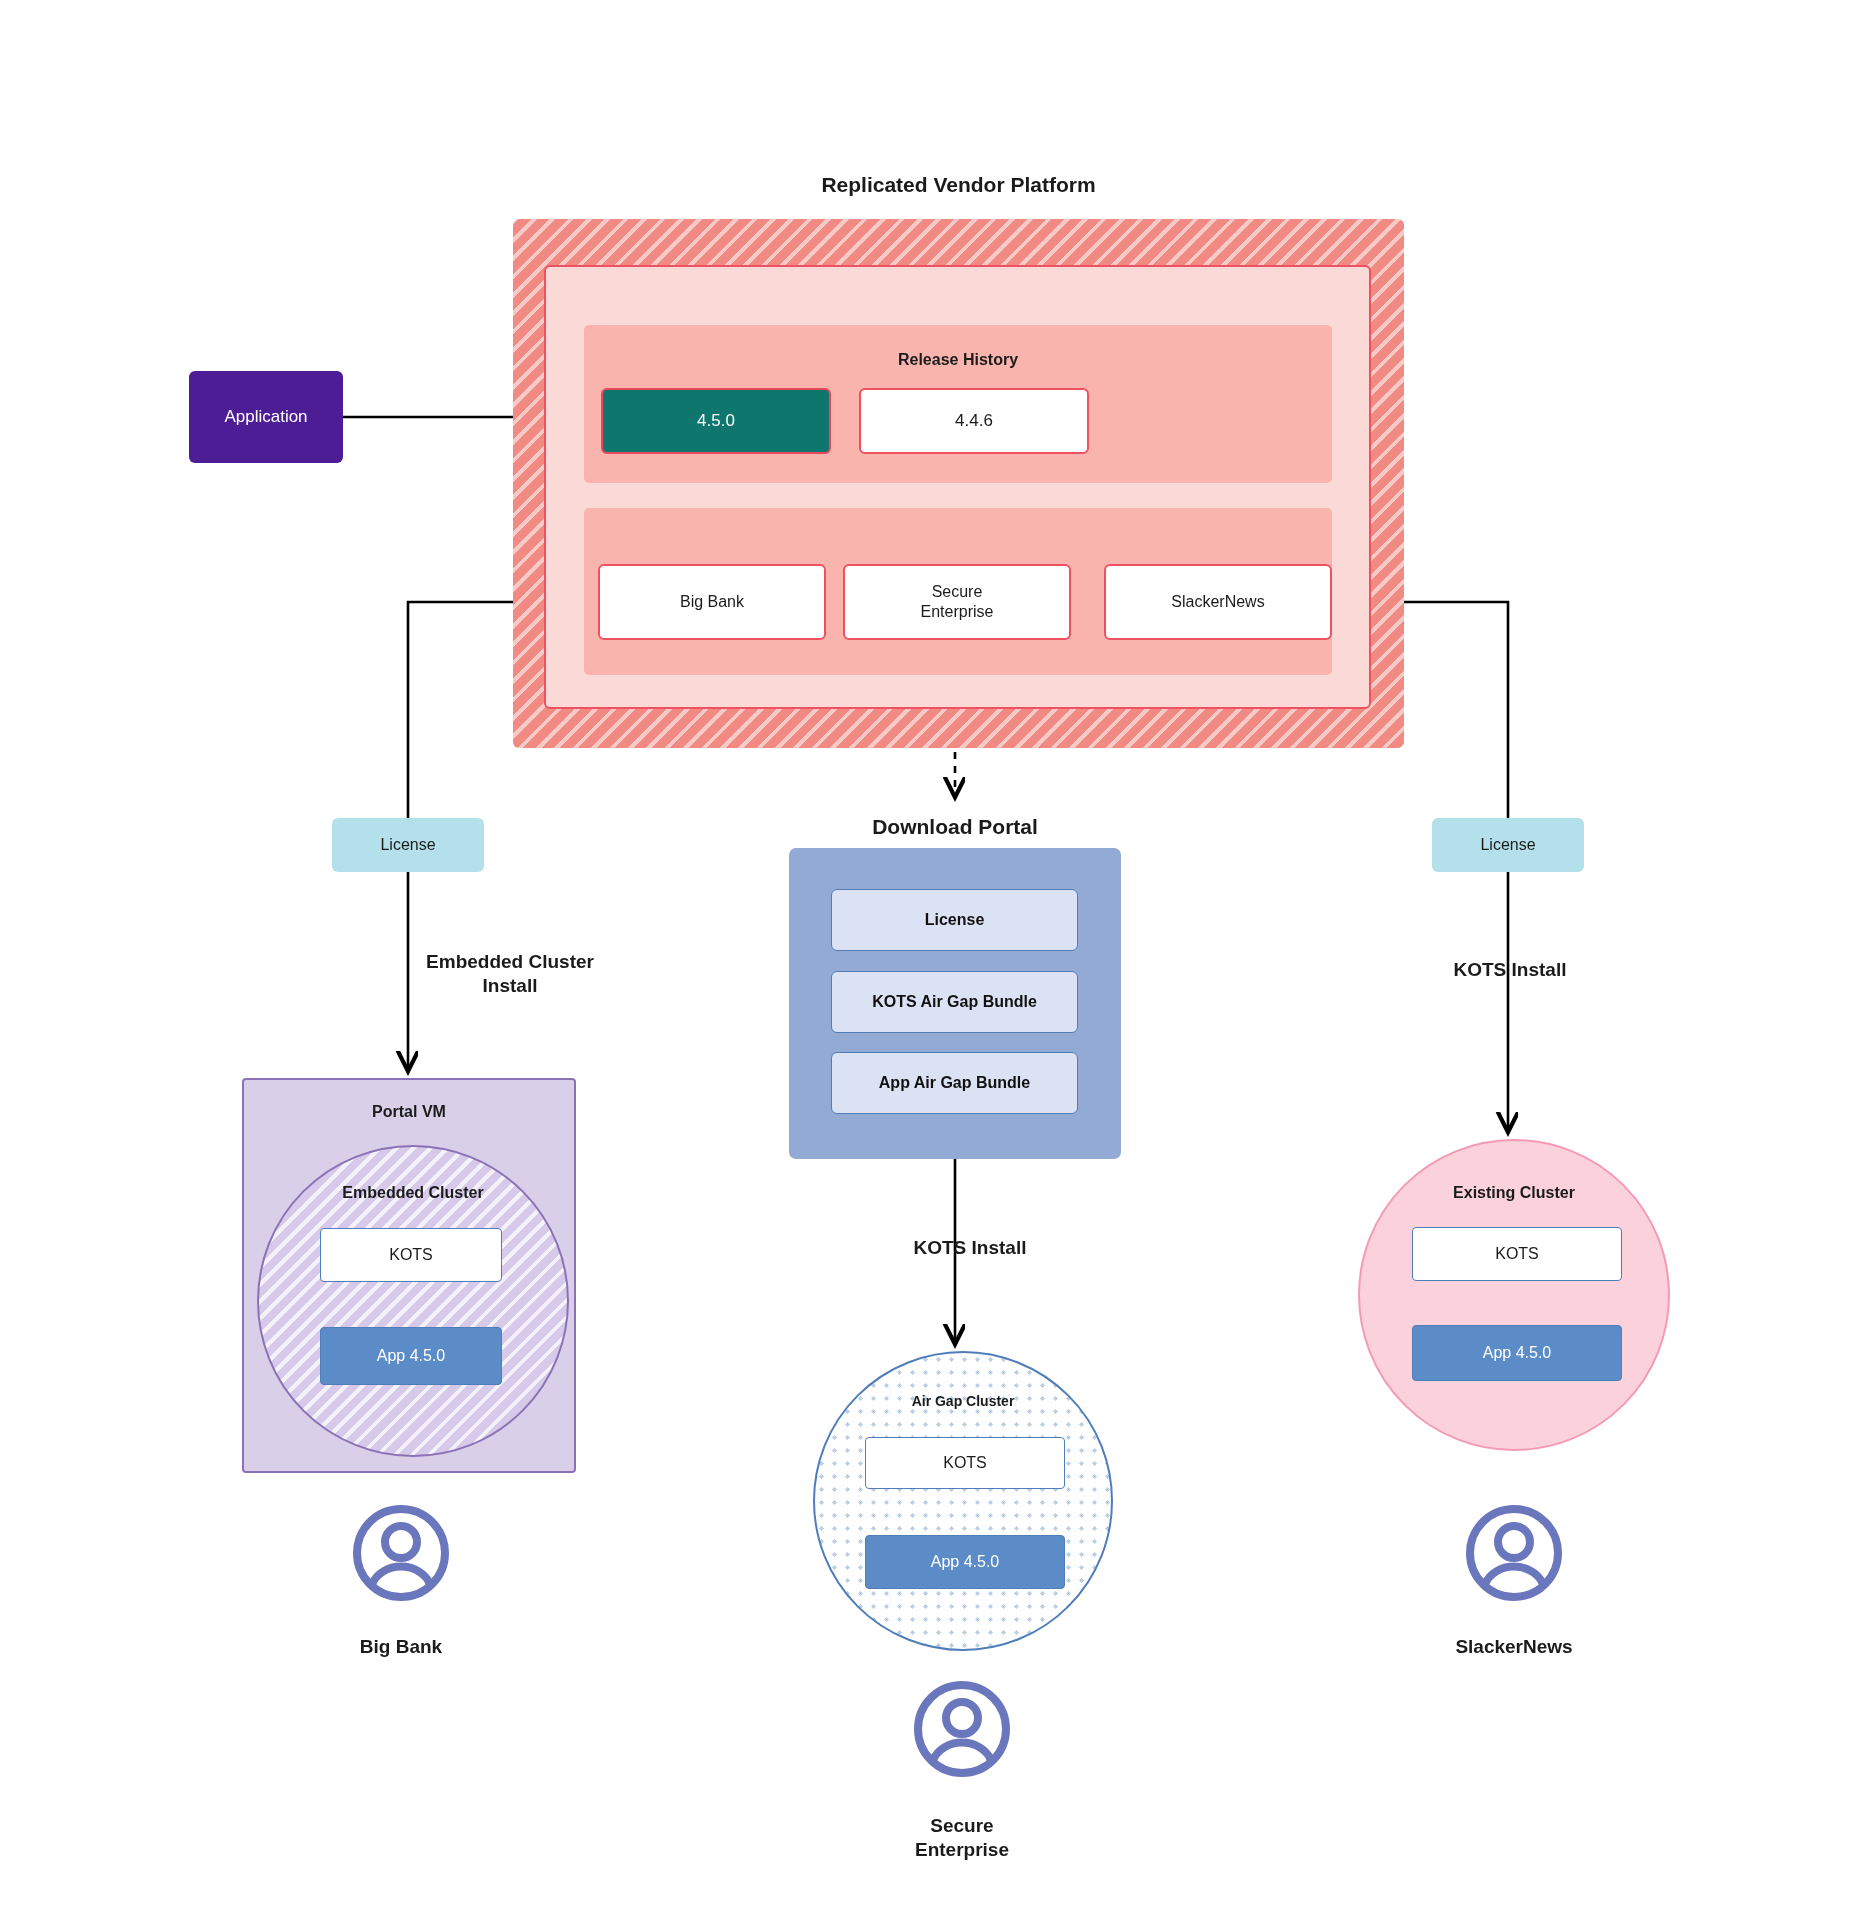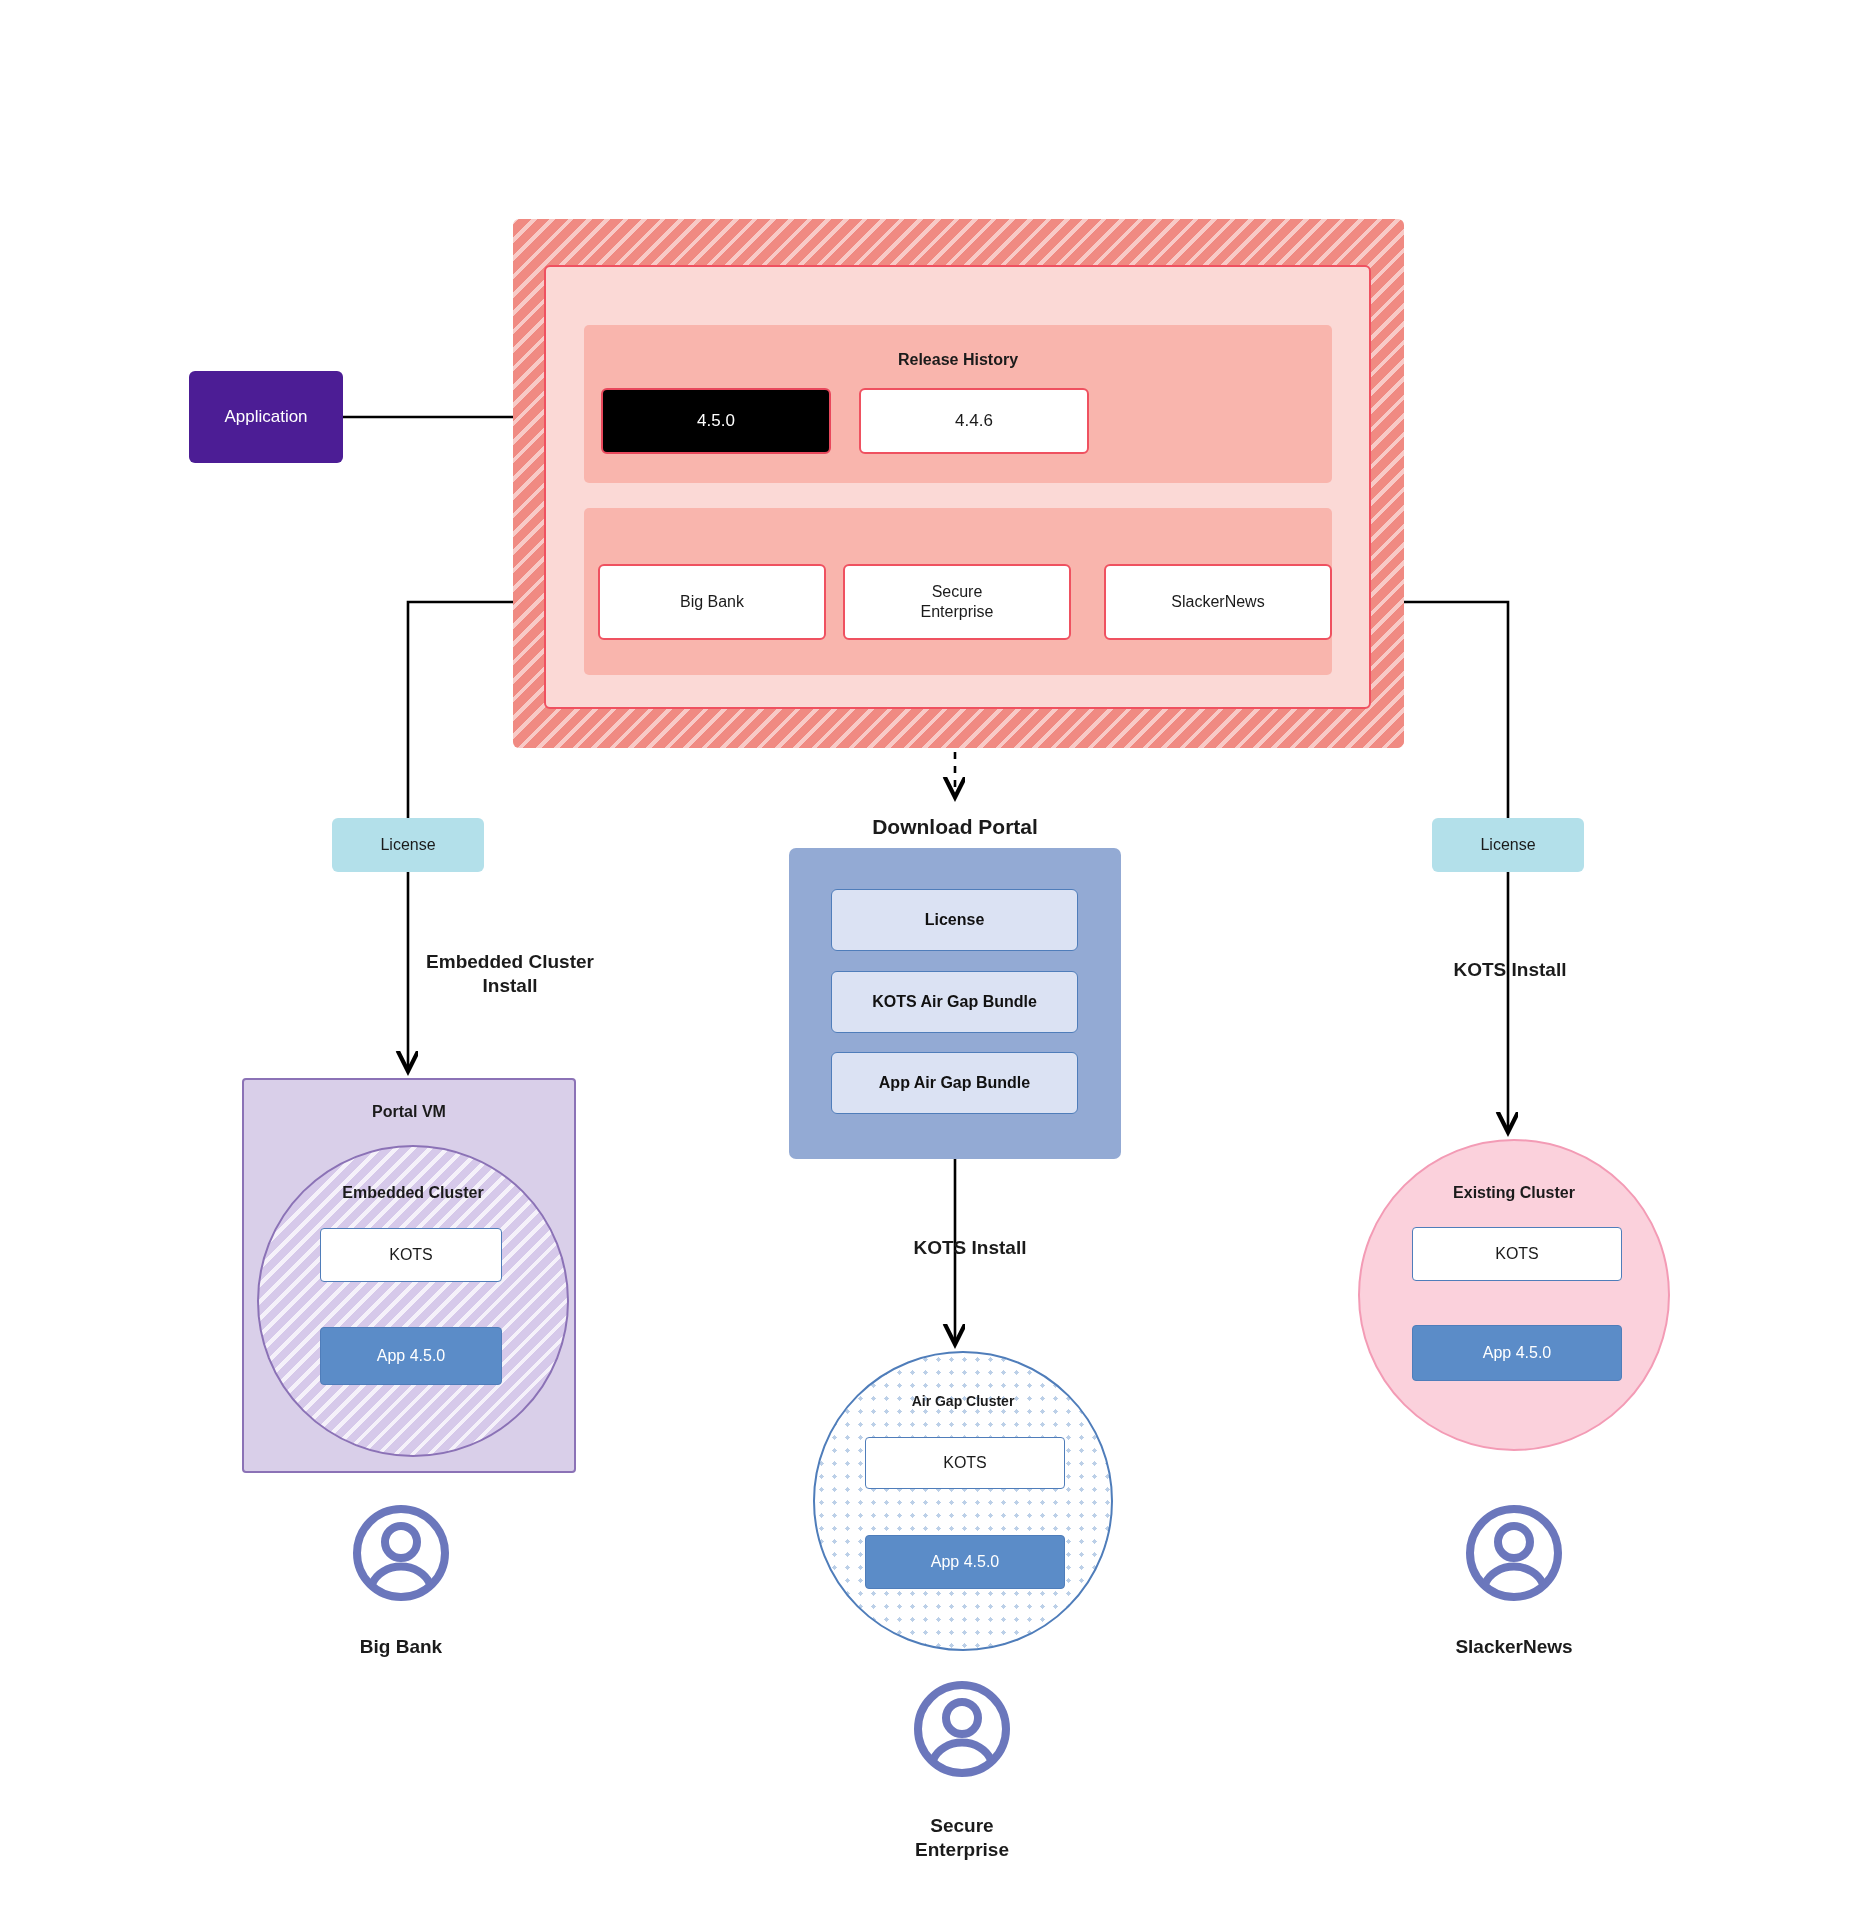--- a/index.html
+++ b/index.html
@@ -26,21 +26,21 @@
   }
   #stable-channel-title{left:544px;top:287px;width:827px;height:26px;font-size:17px;font-weight:600;}
 
   
   #release-history{
     left:584px;top:325px;width:748px;height:158px;
     background:#f9b5ad;border-radius:5px;
   }
   #release-history-title{left:584px;top:348px;width:748px;height:24px;font-size:16px;font-weight:600;}
   .release-box{height:66px;width:230px;border-radius:6px;font-size:17px;}
-  #release-0{left:601px;top:388px;background:#000000;color:#ffffff;border:2px solid #e8485c;text-align:right;}
+  #release-0{left:601px;top:388px;background:#0f766e;color:#ffffff;border:2px solid #e8485c;text-align:right;}
   #release-1{left:859px;top:388px;background:#ffffff;color:#1b1b1b;border:2px solid #ef5160;}
 
   
   #customers{
     left:584px;top:508px;width:748px;height:167px;
     background:#f9b5ad;border-radius:5px;
   }
   #customers-title{left:584px;top:531px;width:748px;height:24px;font-size:16px;font-weight:600;}
   .customer-box{
     height:76px;background:#ffffff;border:2px solid #ef5160;border-radius:6px;
@@ -158,20 +158,21 @@
 
     <path d="M1332,602 L1508,602 L1508,818" fill="none" stroke="#000" stroke-width="2.6"></path>
 
     <path d="M1508,872 L1508,1131" fill="none" stroke="#000" stroke-width="2.6" marker-end="url(#arrow)"></path>
 
     <path d="M411,1282 L411,1319" fill="none" stroke="#000" stroke-width="2.4" stroke-dasharray="6,6" marker-end="url(#arrow)"></path>
     <path d="M965,1489 L965,1527" fill="none" stroke="#000" stroke-width="2.4" stroke-dasharray="6,6" marker-end="url(#arrow)"></path>
     <path d="M1517,1281 L1517,1317" fill="none" stroke="#000" stroke-width="2.4" stroke-dasharray="6,6" marker-end="url(#arrow)"></path>
   </svg>
 
+  <div class="abs ctext" id="platform-title">Replicated Vendor Platform</div>
   <div class="abs" id="platform-frame"></div>
 
   <div class="abs" id="stable-channel"></div>
 
   <div class="abs" id="release-history"></div>
   <div class="abs ctext" id="release-history-title">Release History</div>
   <div class="abs ctext release-box" id="release-0">4.5.0</div>
   <div class="abs ctext release-box" id="release-1">4.4.6</div>
 
   <div class="abs" id="customers"></div>

